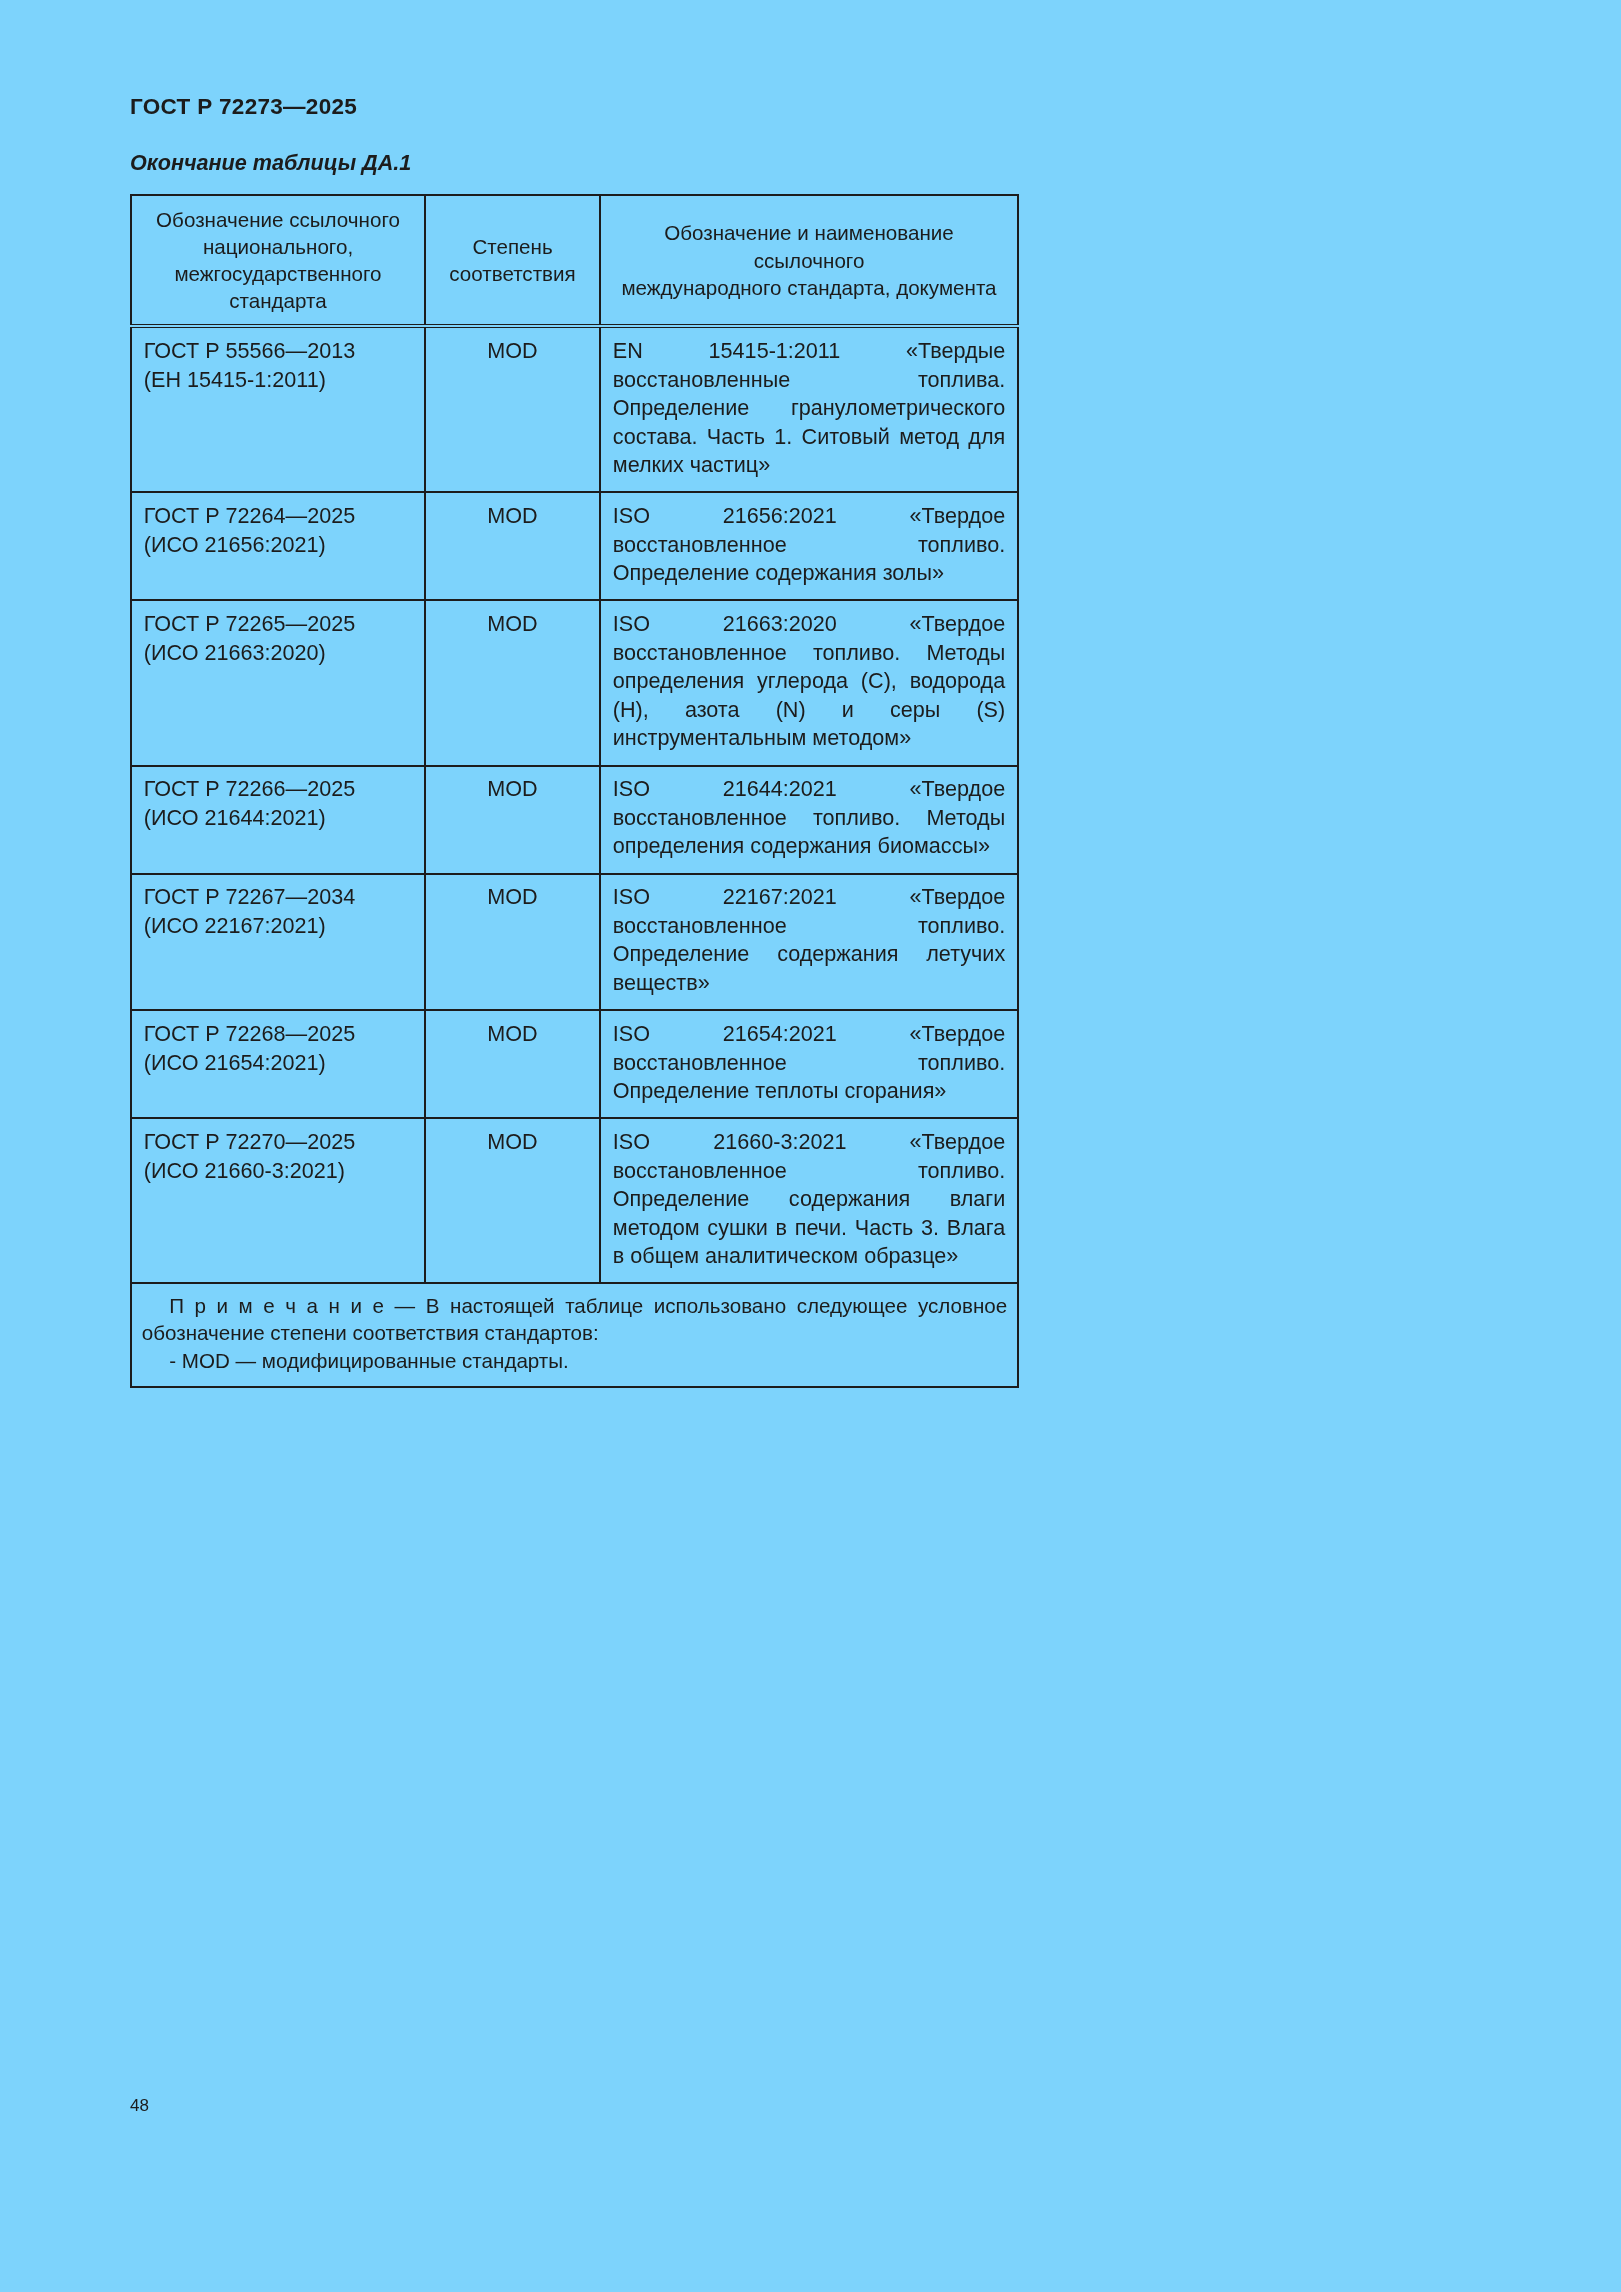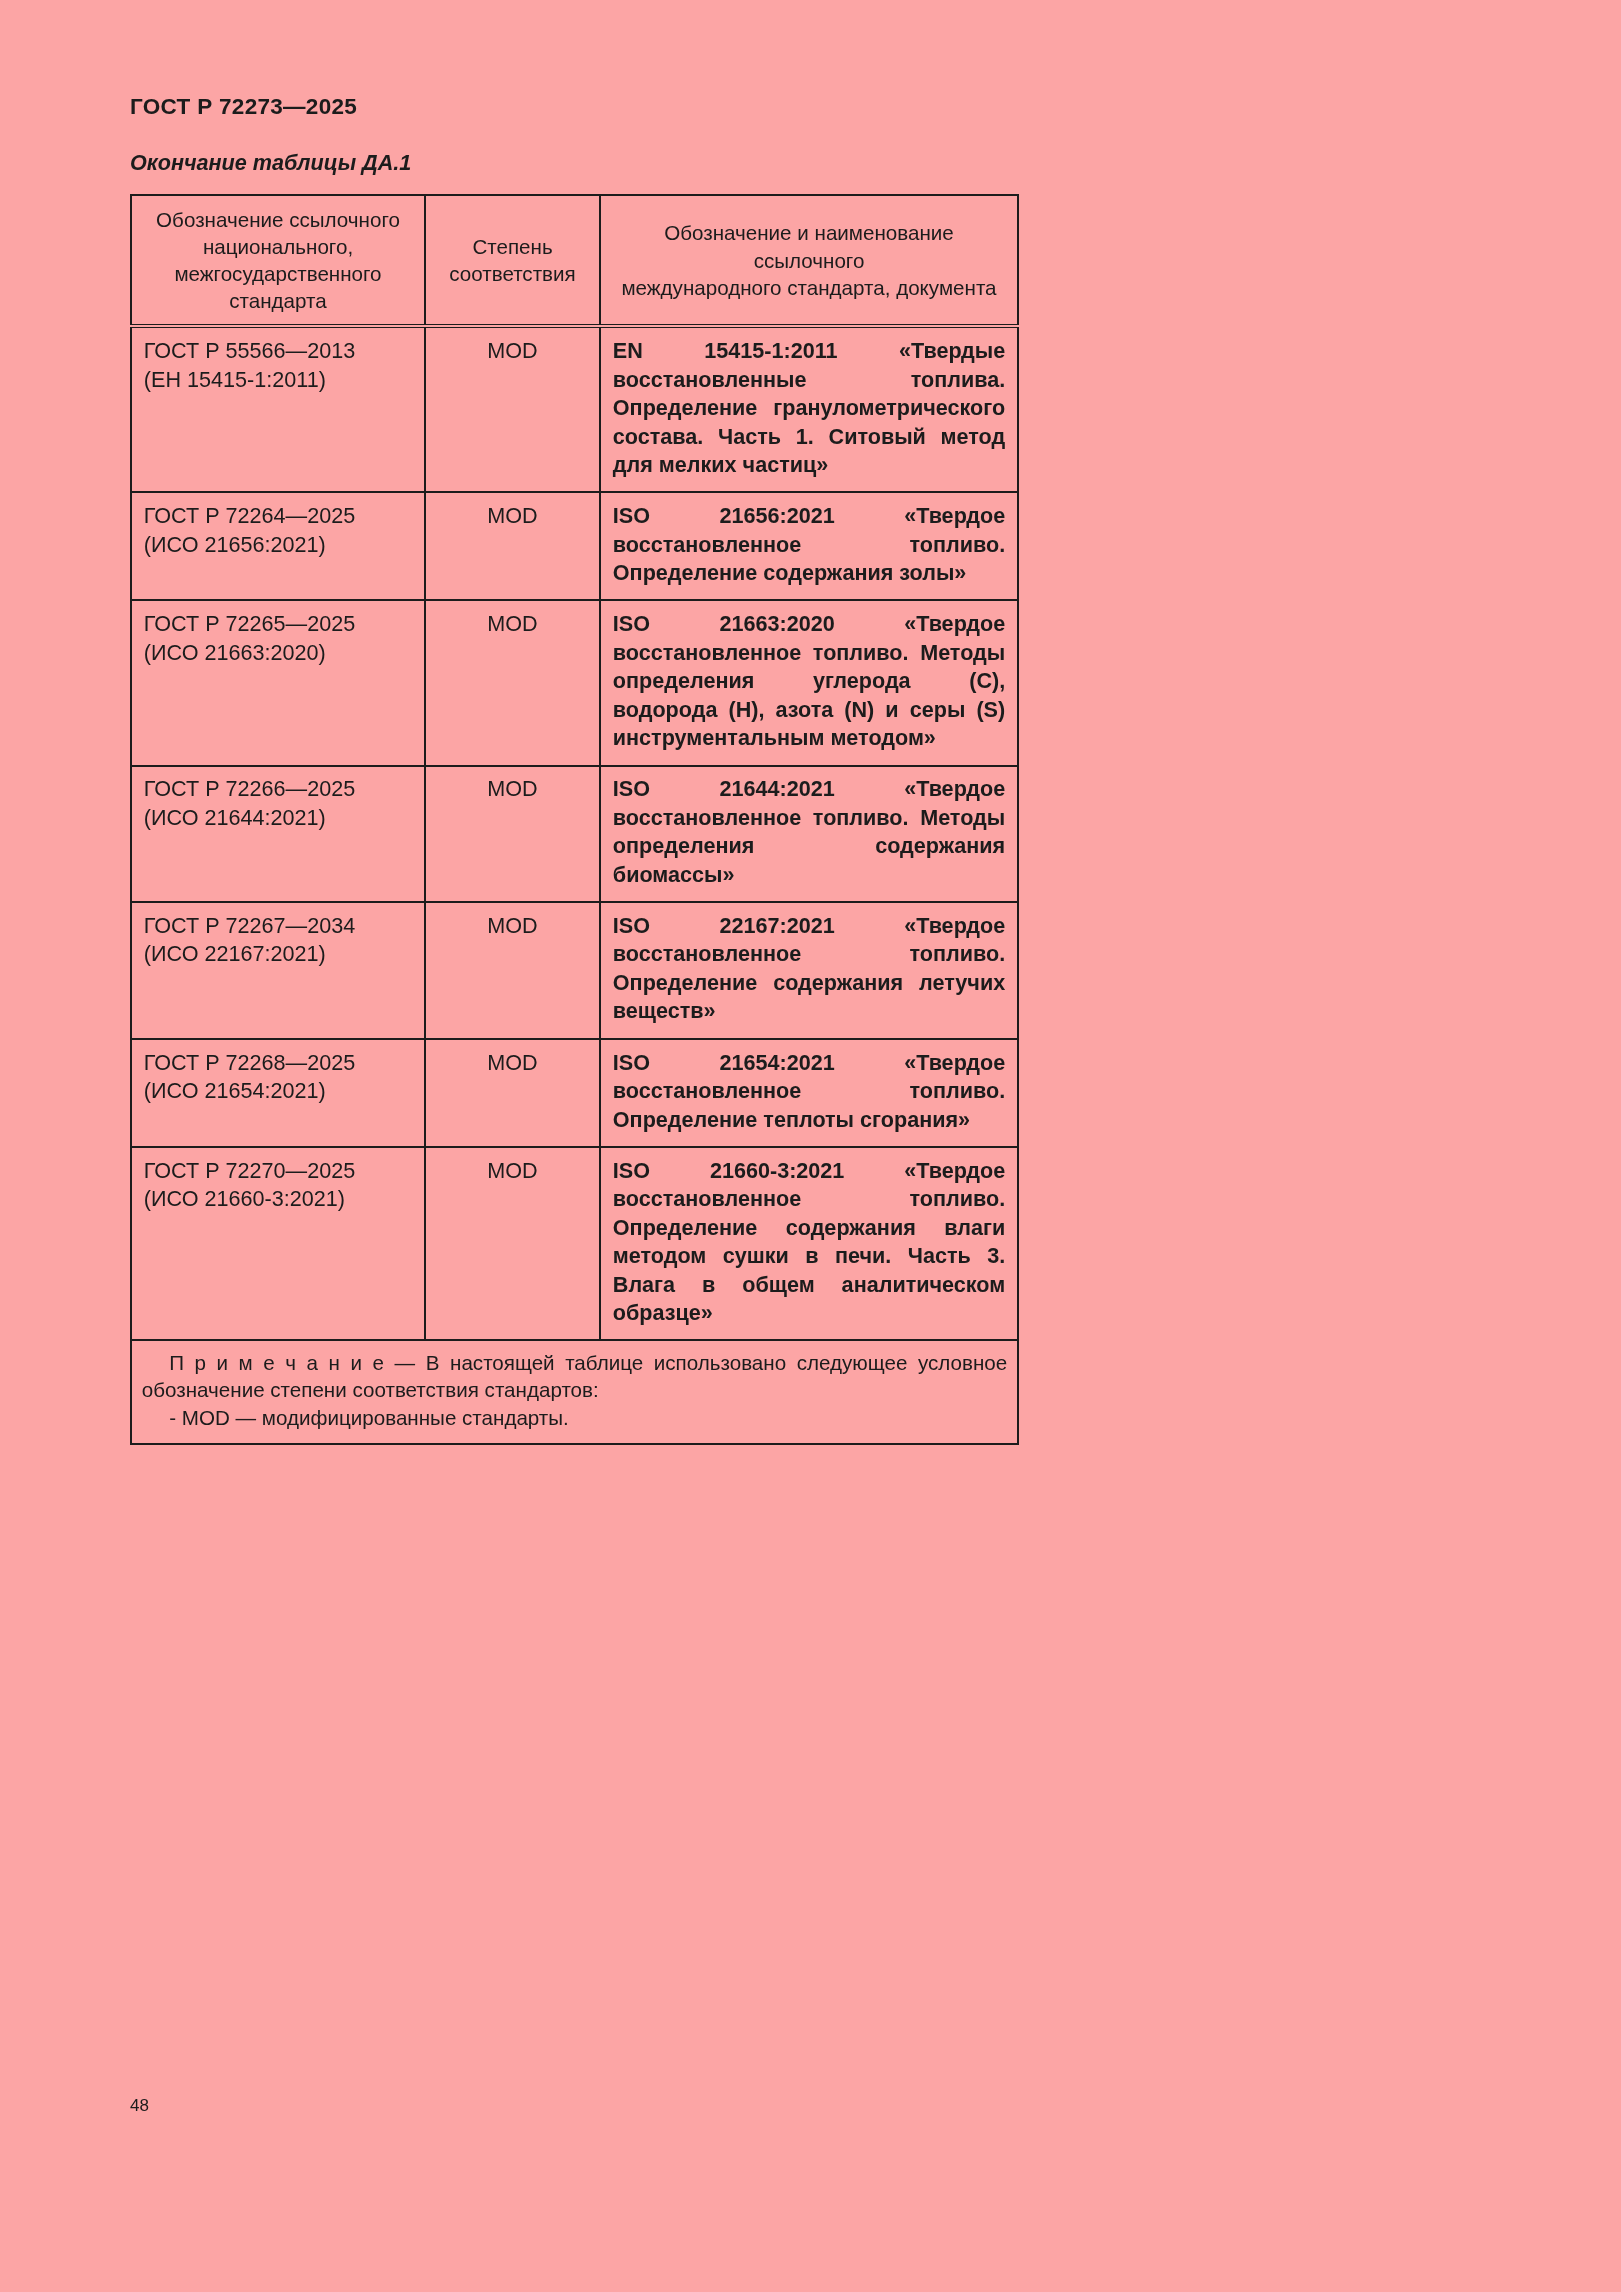--- a/index.html
+++ b/index.html
@@ -10,21 +10,21 @@
   body {
     width: 1621px;
     height: 2293px;
     position: relative;
     font-family: "Liberation Sans", sans-serif;
     color: #1c1c1c;
   }
   .page {
     position: absolute;
     inset: 0;
-    background: #fca5a5;
+    background: #7dd3fc;
   }
   .doc-header {
     position: absolute;
     left: 130px;
     top: 94px;
     font-size: 22.5px;
     font-weight: bold;
     letter-spacing: 0.3px;
   }
   .table-caption {
@@ -67,21 +67,20 @@
     text-align: left;
     padding-left: 15.7px;
   }
   td.c2 {
     text-align: center;
   }
   td.c3 {
     text-align: justify;
     padding-left: 13.7px;
     padding-right: 11.8px;
-    font-weight: bold;
   }
   col.col1 { width: 294px; }
   col.col2 { width: 175px; }
   col.col3 { width: 418px; }
   tr.note-row td {
     padding: 7.8px 9.8px 11.8px 9.8px;
     font-size: 20.6px;
     margin-left: 44px;
   }
   .note p {

